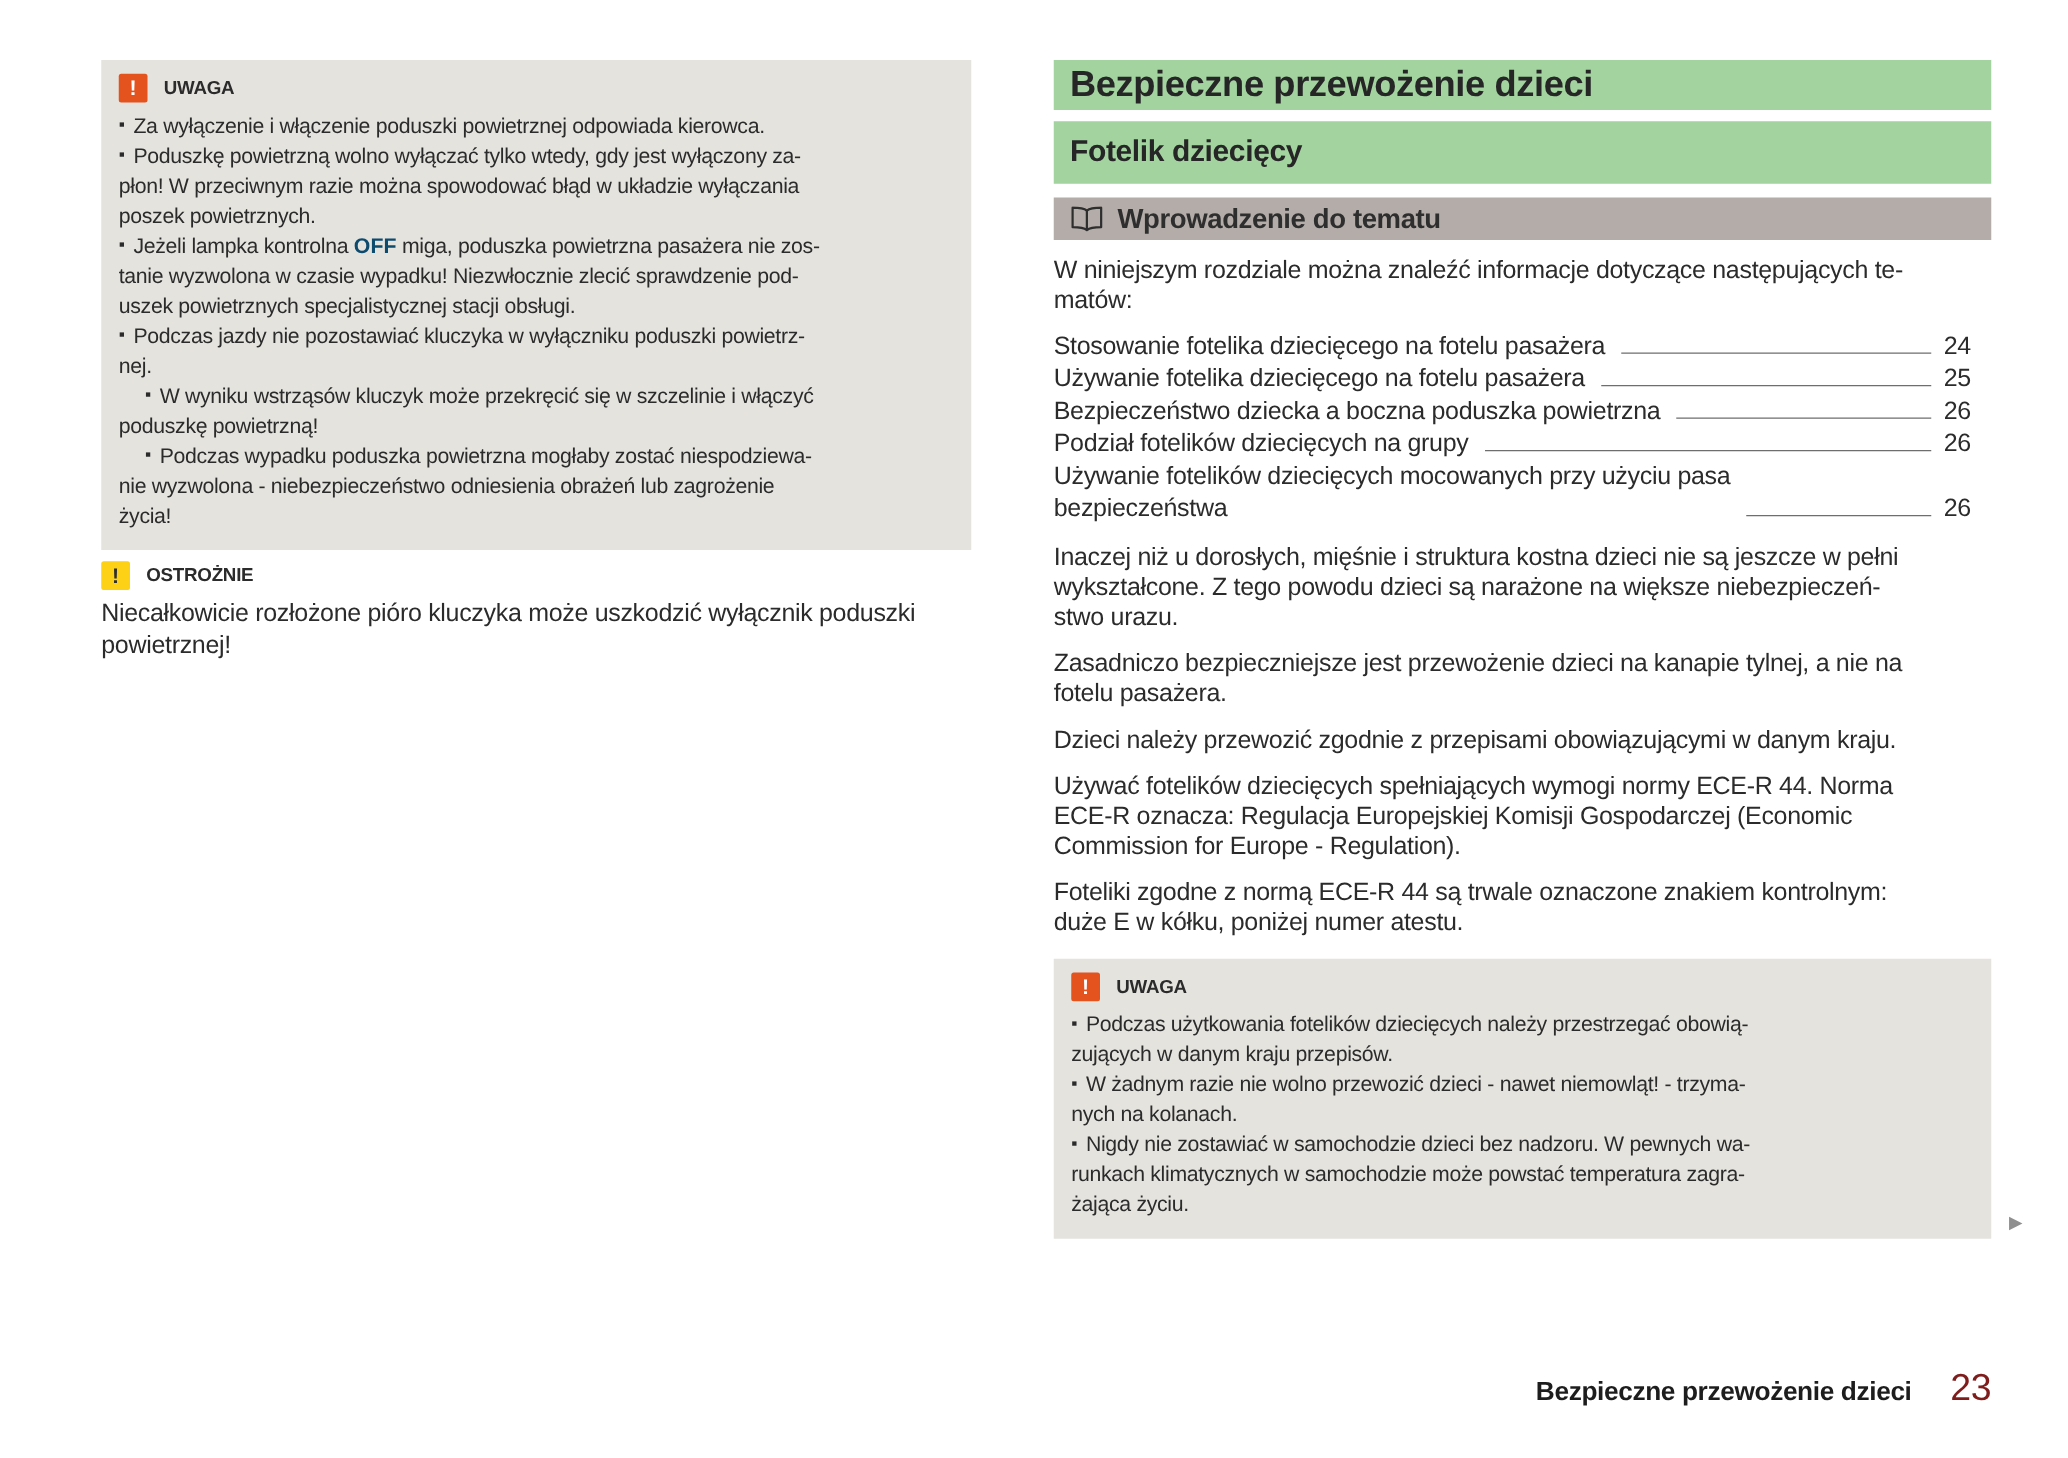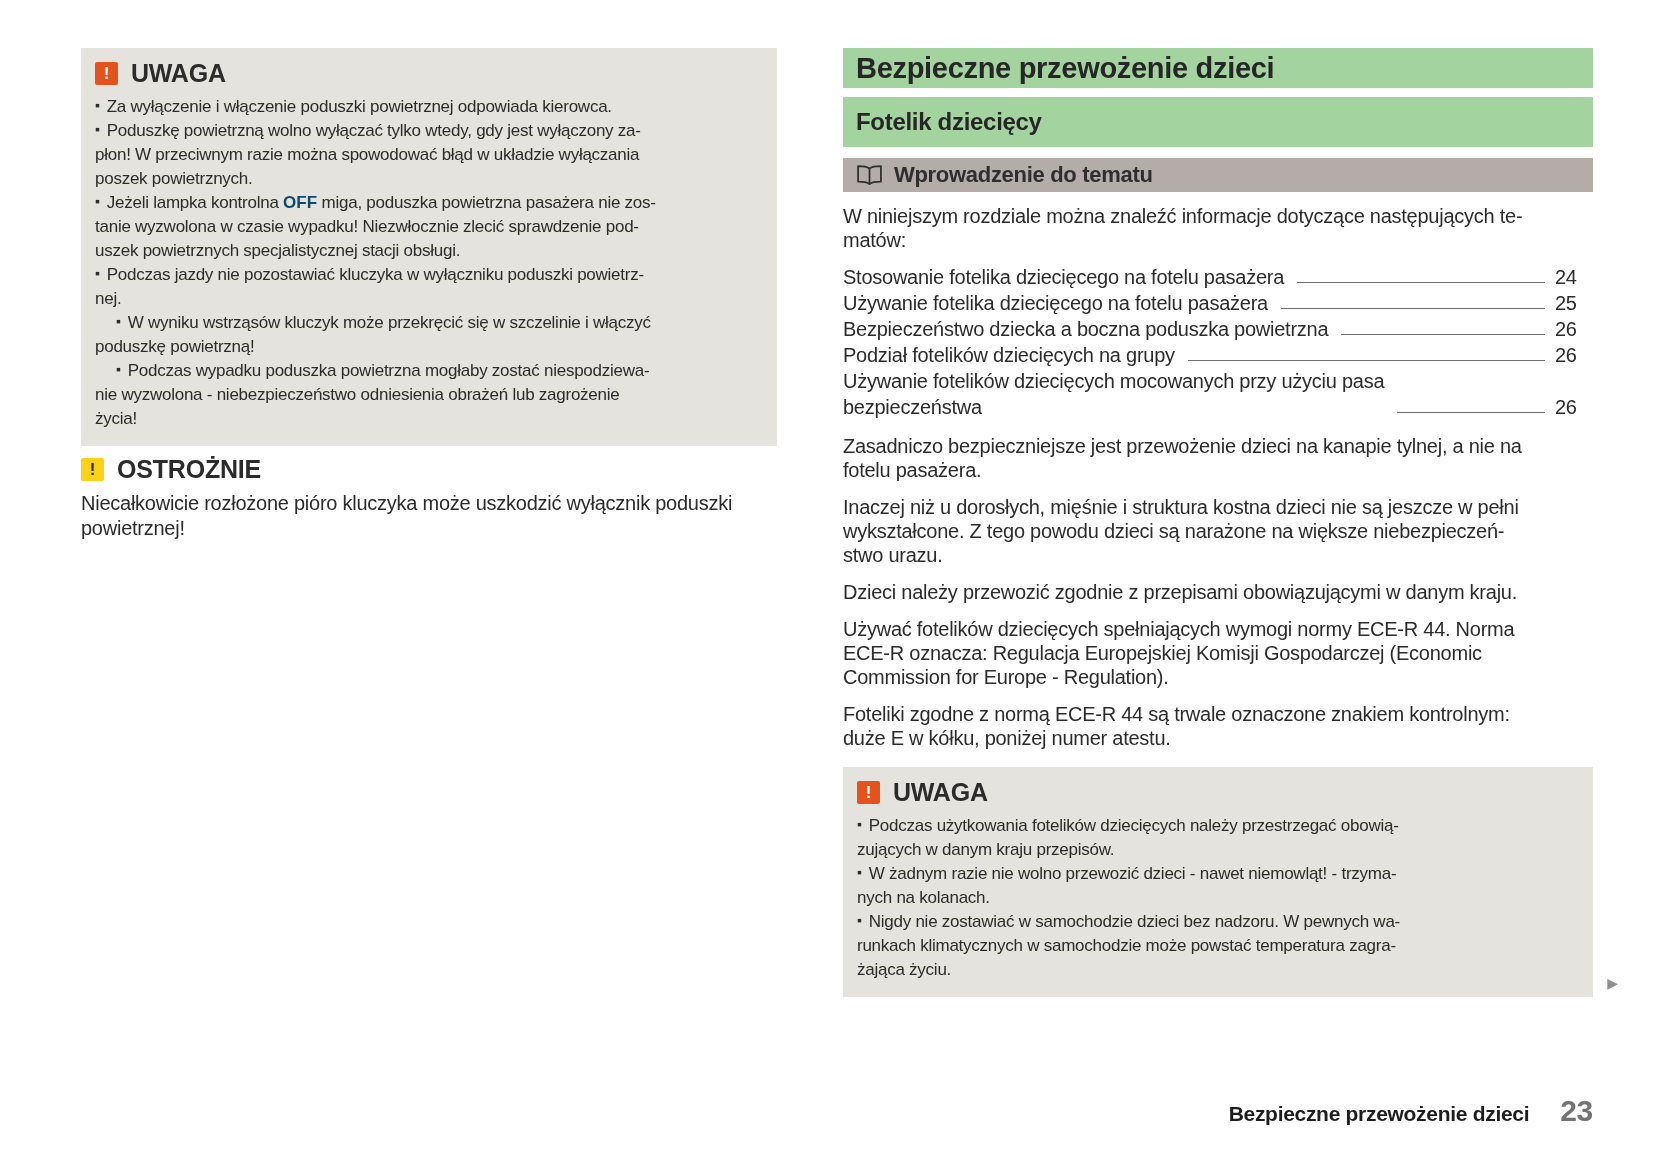--- a/index.html
+++ b/index.html
@@ -14,21 +14,21 @@
 
   
   .gray-box{background:#e5e3de;padding:11px 14px 15px 14px;position:relative;}
   .box-header{display:flex;align-items:center;gap:13px;margin-bottom:7px;}
   .sq-icon{width:23px;height:23px;border-radius:2px;flex:0 0 auto;
            display:flex;align-items:center;justify-content:center;
            font-weight:bold;font-size:17px;line-height:1;}
   .sq-icon.orange{background:#e4531e;color:#ffffff;}
   .sq-icon.yellow{background:#fcd116;color:#2e2e2e;}
   .sq-icon::before{content:"!";}
-  .box-title{font-weight:bold;font-size:25px;letter-spacing:-0.2px;}
+  .box-title{font-weight:bold;font-size:15px;letter-spacing:-0.2px;}
 
   .bullet{white-space:pre-line;font-size:17px;line-height:24px;letter-spacing:-0.25px;}
   .bullet::before{content:"▪";font-size:14px;margin-right:7px;position:relative;top:-2px;}
   .bullet.nested{text-indent:21px;}
   .off-lamp{color:#0c4a6e;font-weight:bold;letter-spacing:0;}
 
   
   .caution{margin-top:9px;}
   .caution-text{white-space:pre-line;font-size:20px;line-height:25px;letter-spacing:-0.25px;margin-top:5px;}
 
@@ -55,21 +55,21 @@
   .toc-leader{flex:1 1 auto;min-width:30px;border-bottom:1.5px solid #6e6e6e;margin:0 10px 7px 13px;}
   .toc-page{flex:0 0 38px;text-align:left;}
 
   
   .continue-marker{position:absolute;right:-25px;bottom:7px;color:#8f8f8f;font-size:14px;line-height:1;}
   .continue-marker::before{content:"▶";}
 
   
   .footer{position:absolute;top:1094px;right:61px;display:flex;align-items:baseline;gap:31px;}
   .footer-chapter{font-weight:bold;font-size:21px;letter-spacing:-0.3px;color:#1d1d1d;}
-  .footer-page{font-weight:bold;font-size:30px;letter-spacing:-0.3px;color:#737373;}
+  .footer-page{font-weight:normal;font-size:30px;letter-spacing:-0.3px;color:#7f1d1d;}
 </style>
 </head>
 <body>
 
 <div class="left-col">
 
   <div class="gray-box">
     <div class="box-header">
       <span class="sq-icon orange"></span>
       <span class="box-title">UWAGA</span>
@@ -146,25 +146,25 @@
       <span class="toc-page">26</span>
     </div>
     <div class="toc-row">
       <span class="toc-label">Używanie fotelików dziecięcych mocowanych przy użyciu pasa
 bezpieczeństwa</span>
       <span class="toc-leader"></span>
       <span class="toc-page">26</span>
     </div>
   </div>
 
-  <div class="para">Zasadniczo bezpieczniejsze jest przewożenie dzieci na kanapie tylnej, a nie na
-fotelu pasażera.</div>
   <div class="para">Inaczej niż u dorosłych, mięśnie i struktura kostna dzieci nie są jeszcze w pełni
 wykształcone. Z tego powodu dzieci są narażone na większe niebezpieczeń-
 stwo urazu.</div>
+  <div class="para">Zasadniczo bezpieczniejsze jest przewożenie dzieci na kanapie tylnej, a nie na
+fotelu pasażera.</div>
   <div class="para">Dzieci należy przewozić zgodnie z przepisami obowiązującymi w danym kraju.</div>
   <div class="para">Używać fotelików dziecięcych spełniających wymogi normy ECE-R 44. Norma
 ECE-R oznacza: Regulacja Europejskiej Komisji Gospodarczej (Economic
 Commission for Europe - Regulation).</div>
   <div class="para">Foteliki zgodne z normą ECE-R 44 są trwale oznaczone znakiem kontrolnym:
 duże E w kółku, poniżej numer atestu.</div>
 
   <div class="gray-box" style="margin-top:17px;">
     <div class="box-header">
       <span class="sq-icon orange"></span>

